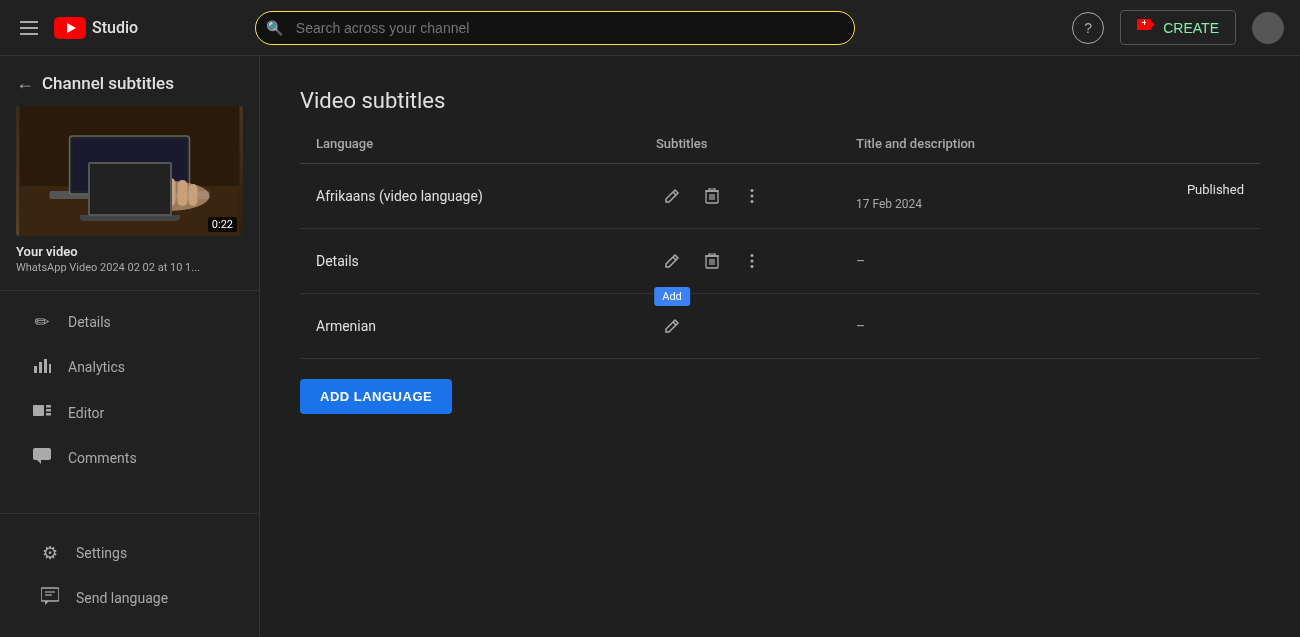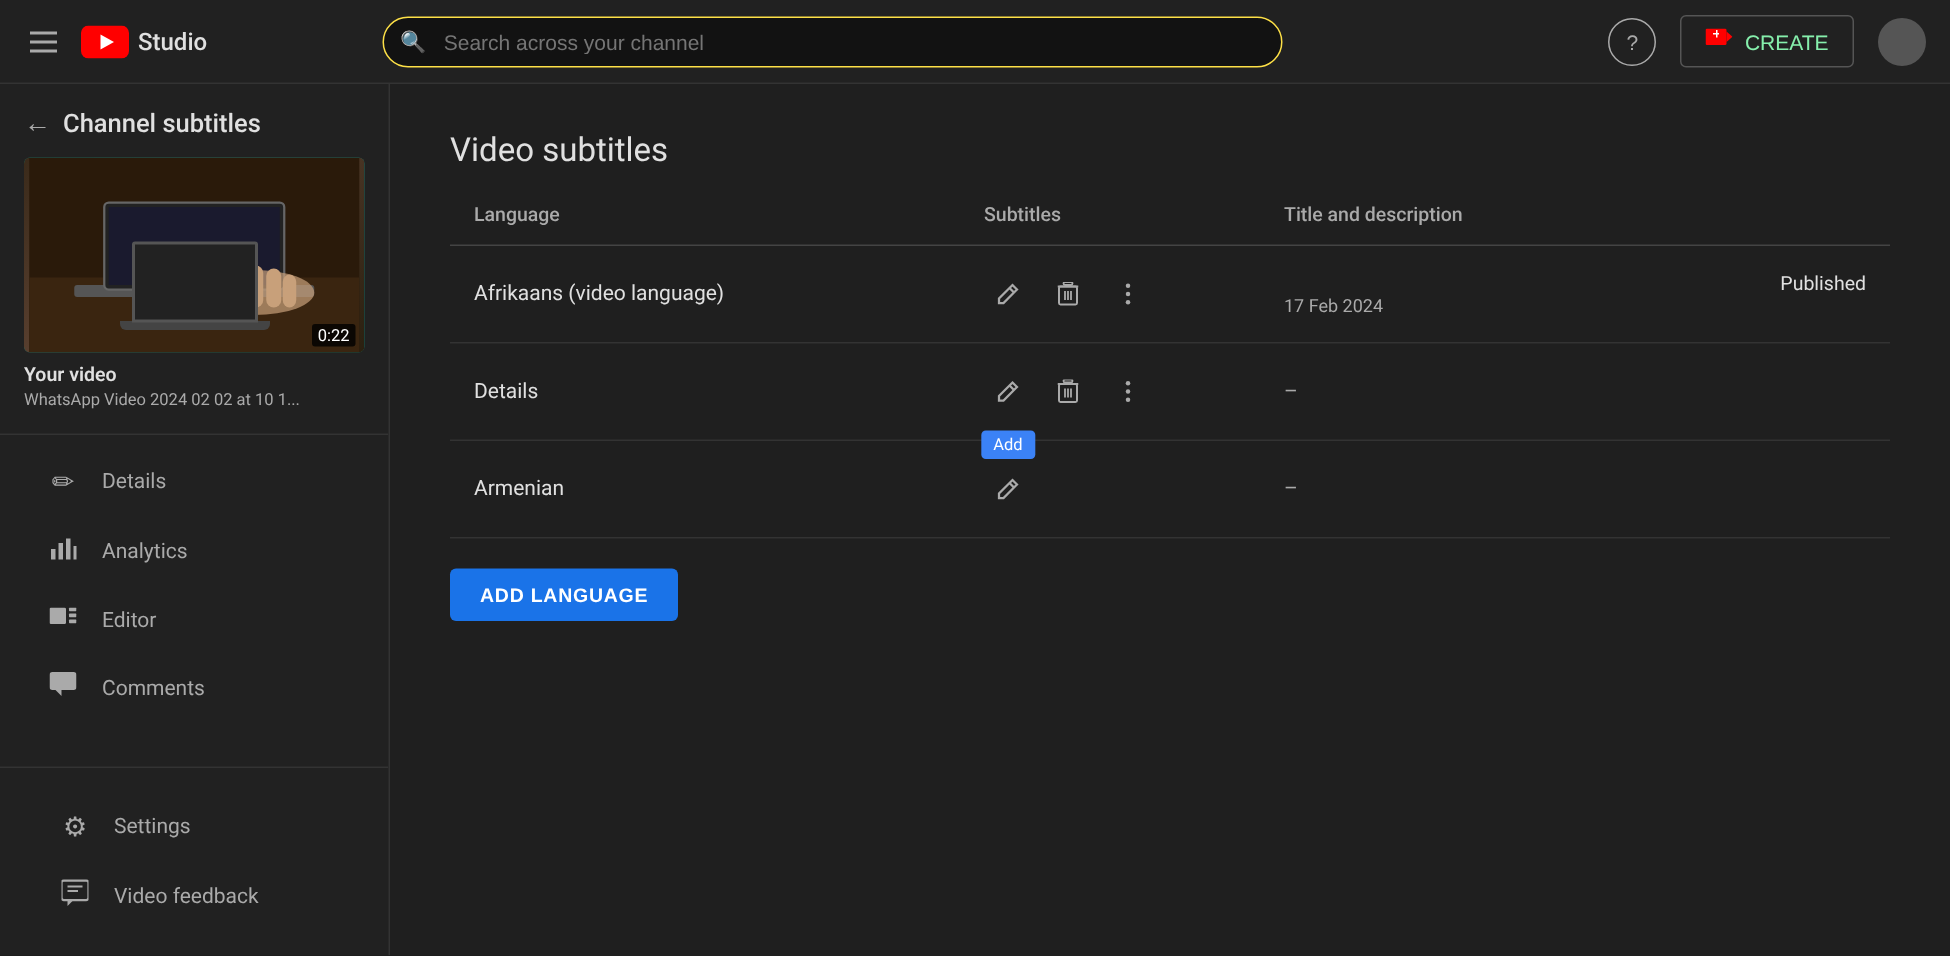--- a/index.html
+++ b/index.html
@@ -476,21 +476,21 @@
       </div>
       <div class="nav-item">
         <span class="nav-icon">
           <svg width="18" height="18" viewBox="0 0 18 18" fill="none" xmlns="http://www.w3.org/2000/svg">
             <rect x="0" y="1" width="18" height="13" rx="1.5" fill="none" stroke="#aaa" stroke-width="1.5"></rect>
             <line x1="4" y1="5" x2="14" y2="5" stroke="#aaa" stroke-width="1.2"></line>
             <line x1="4" y1="8" x2="11" y2="8" stroke="#aaa" stroke-width="1.2"></line>
             <polygon points="4,14 4,18 8,14" fill="#aaa"></polygon>
           </svg>
         </span>
-        <span>Video feedback</span>
+        <span>Send language</span>
       </div>
     </div>
   </div>
 
   <div class="main-content">
     <h1 class="page-title">Video subtitles</h1>
 
     <table class="subtitles-table">
       <thead class="table-header">
         <tr>

